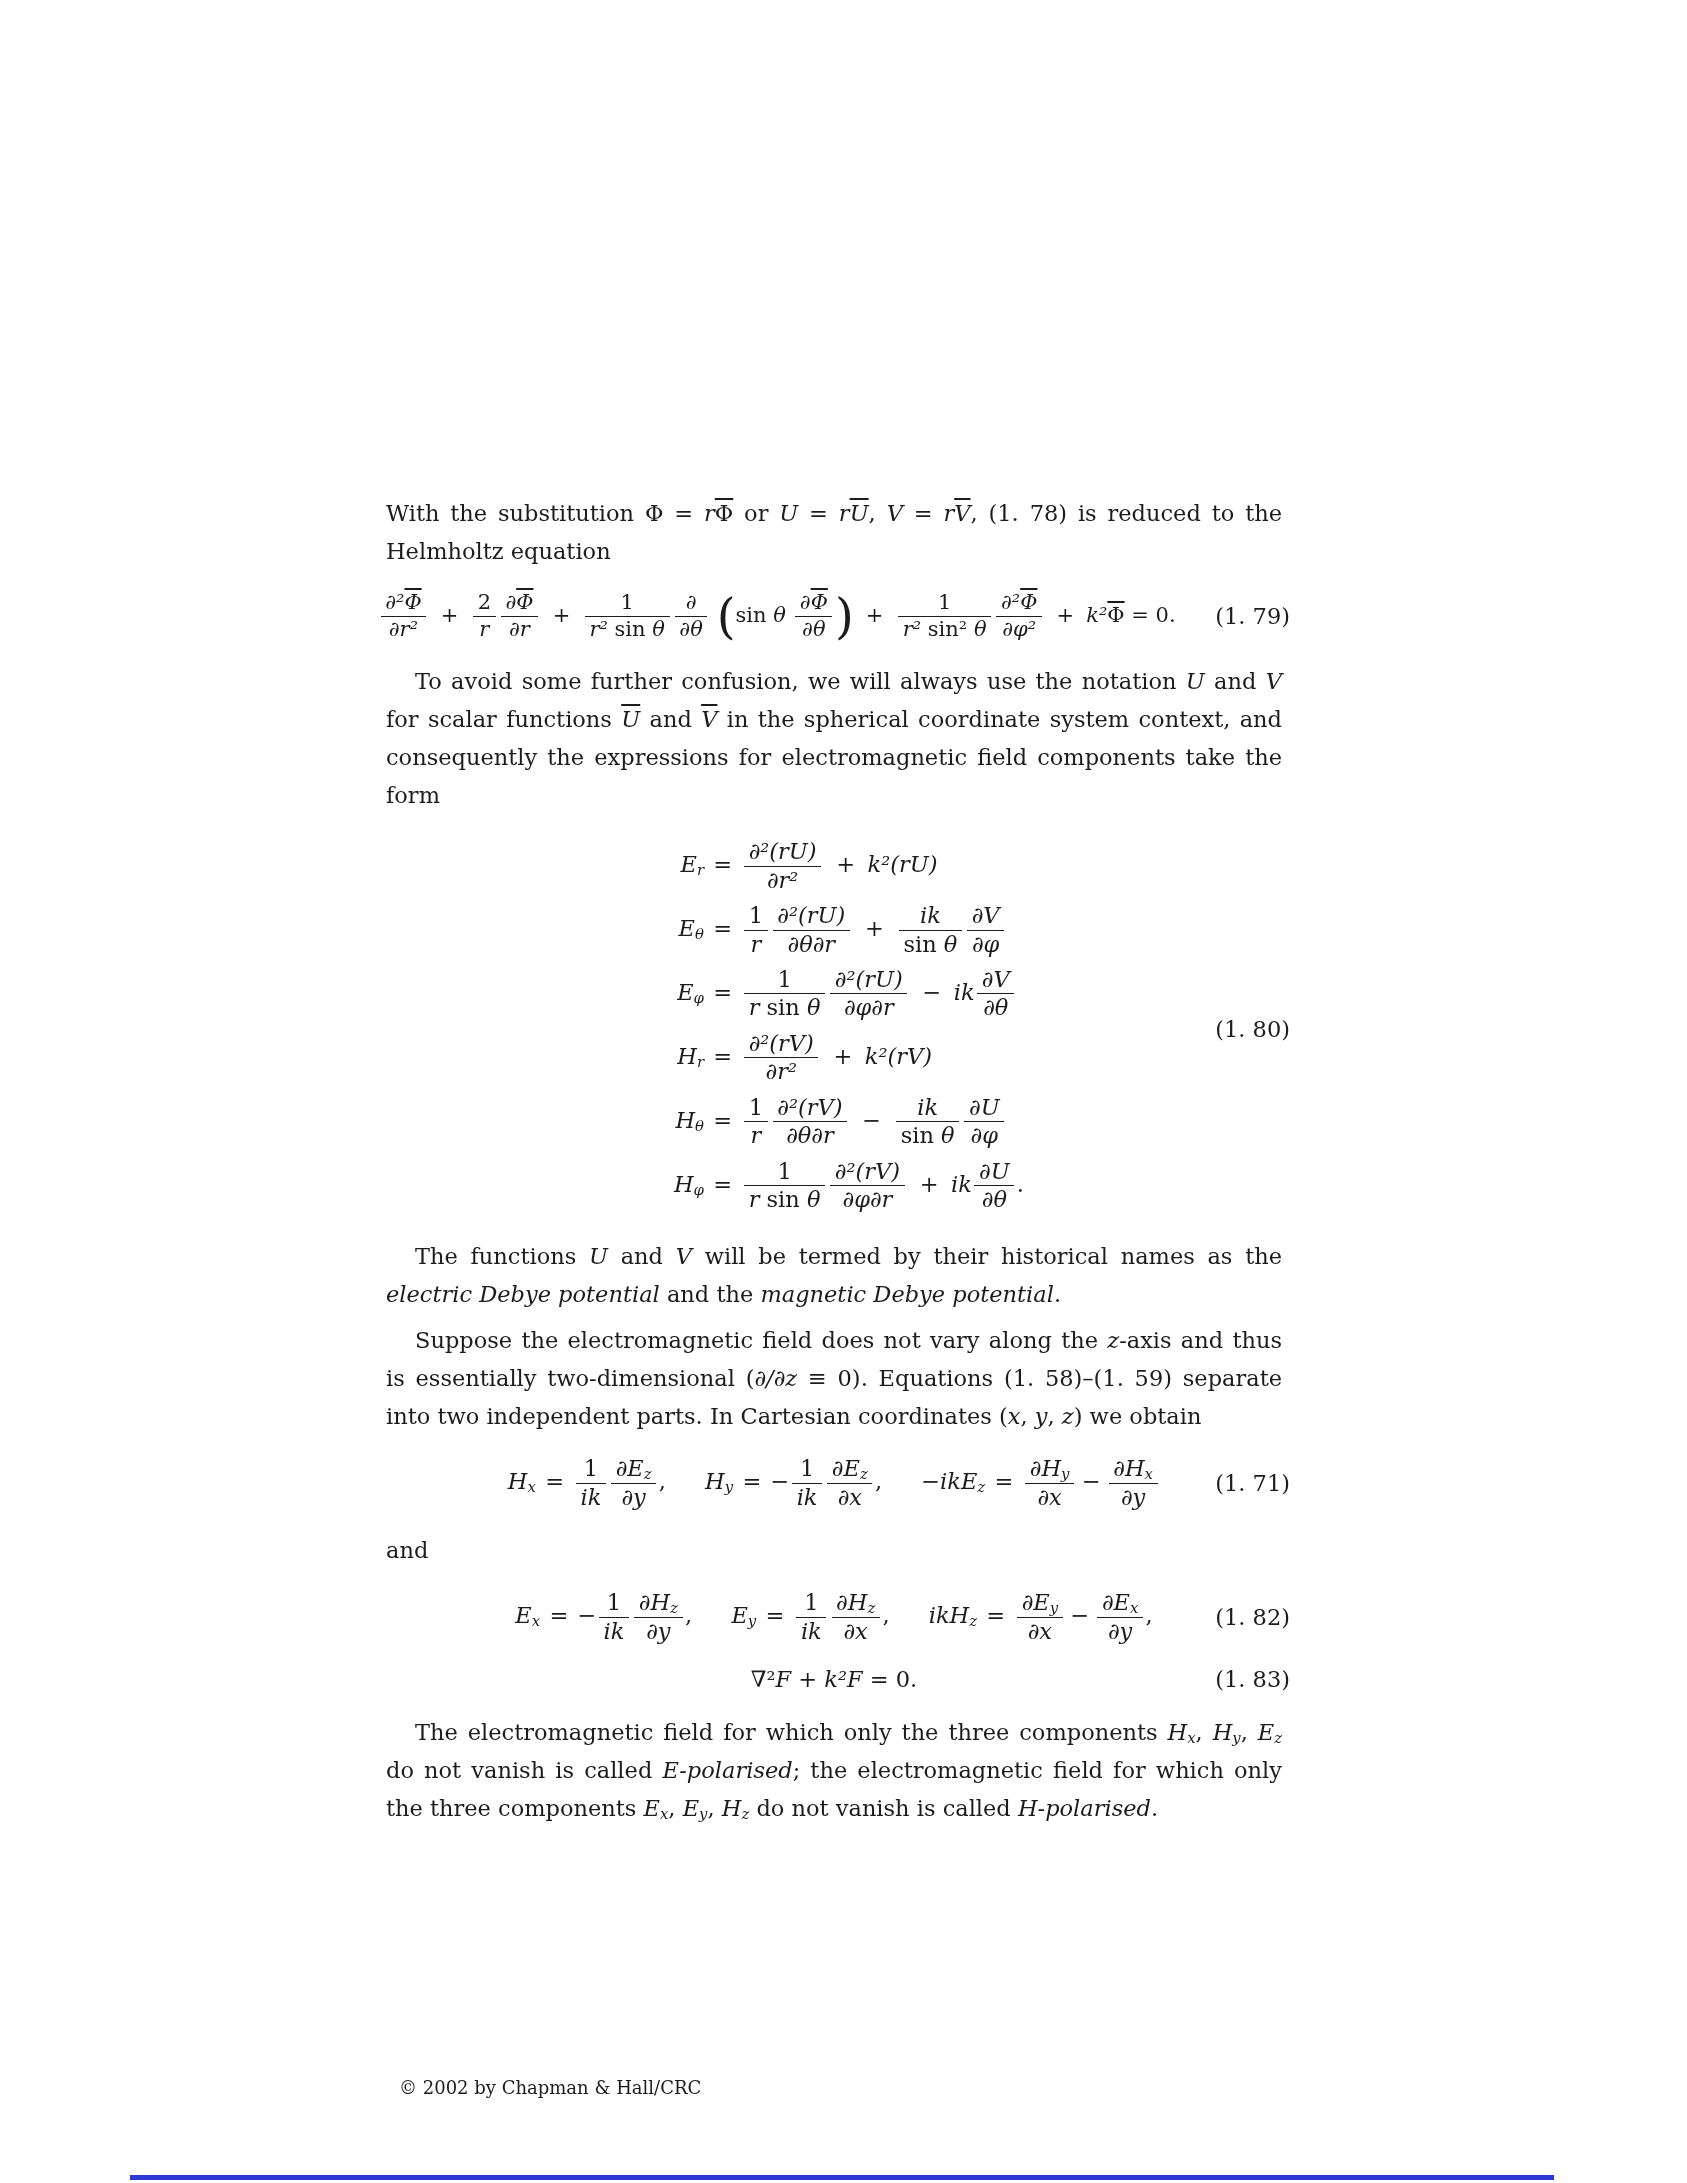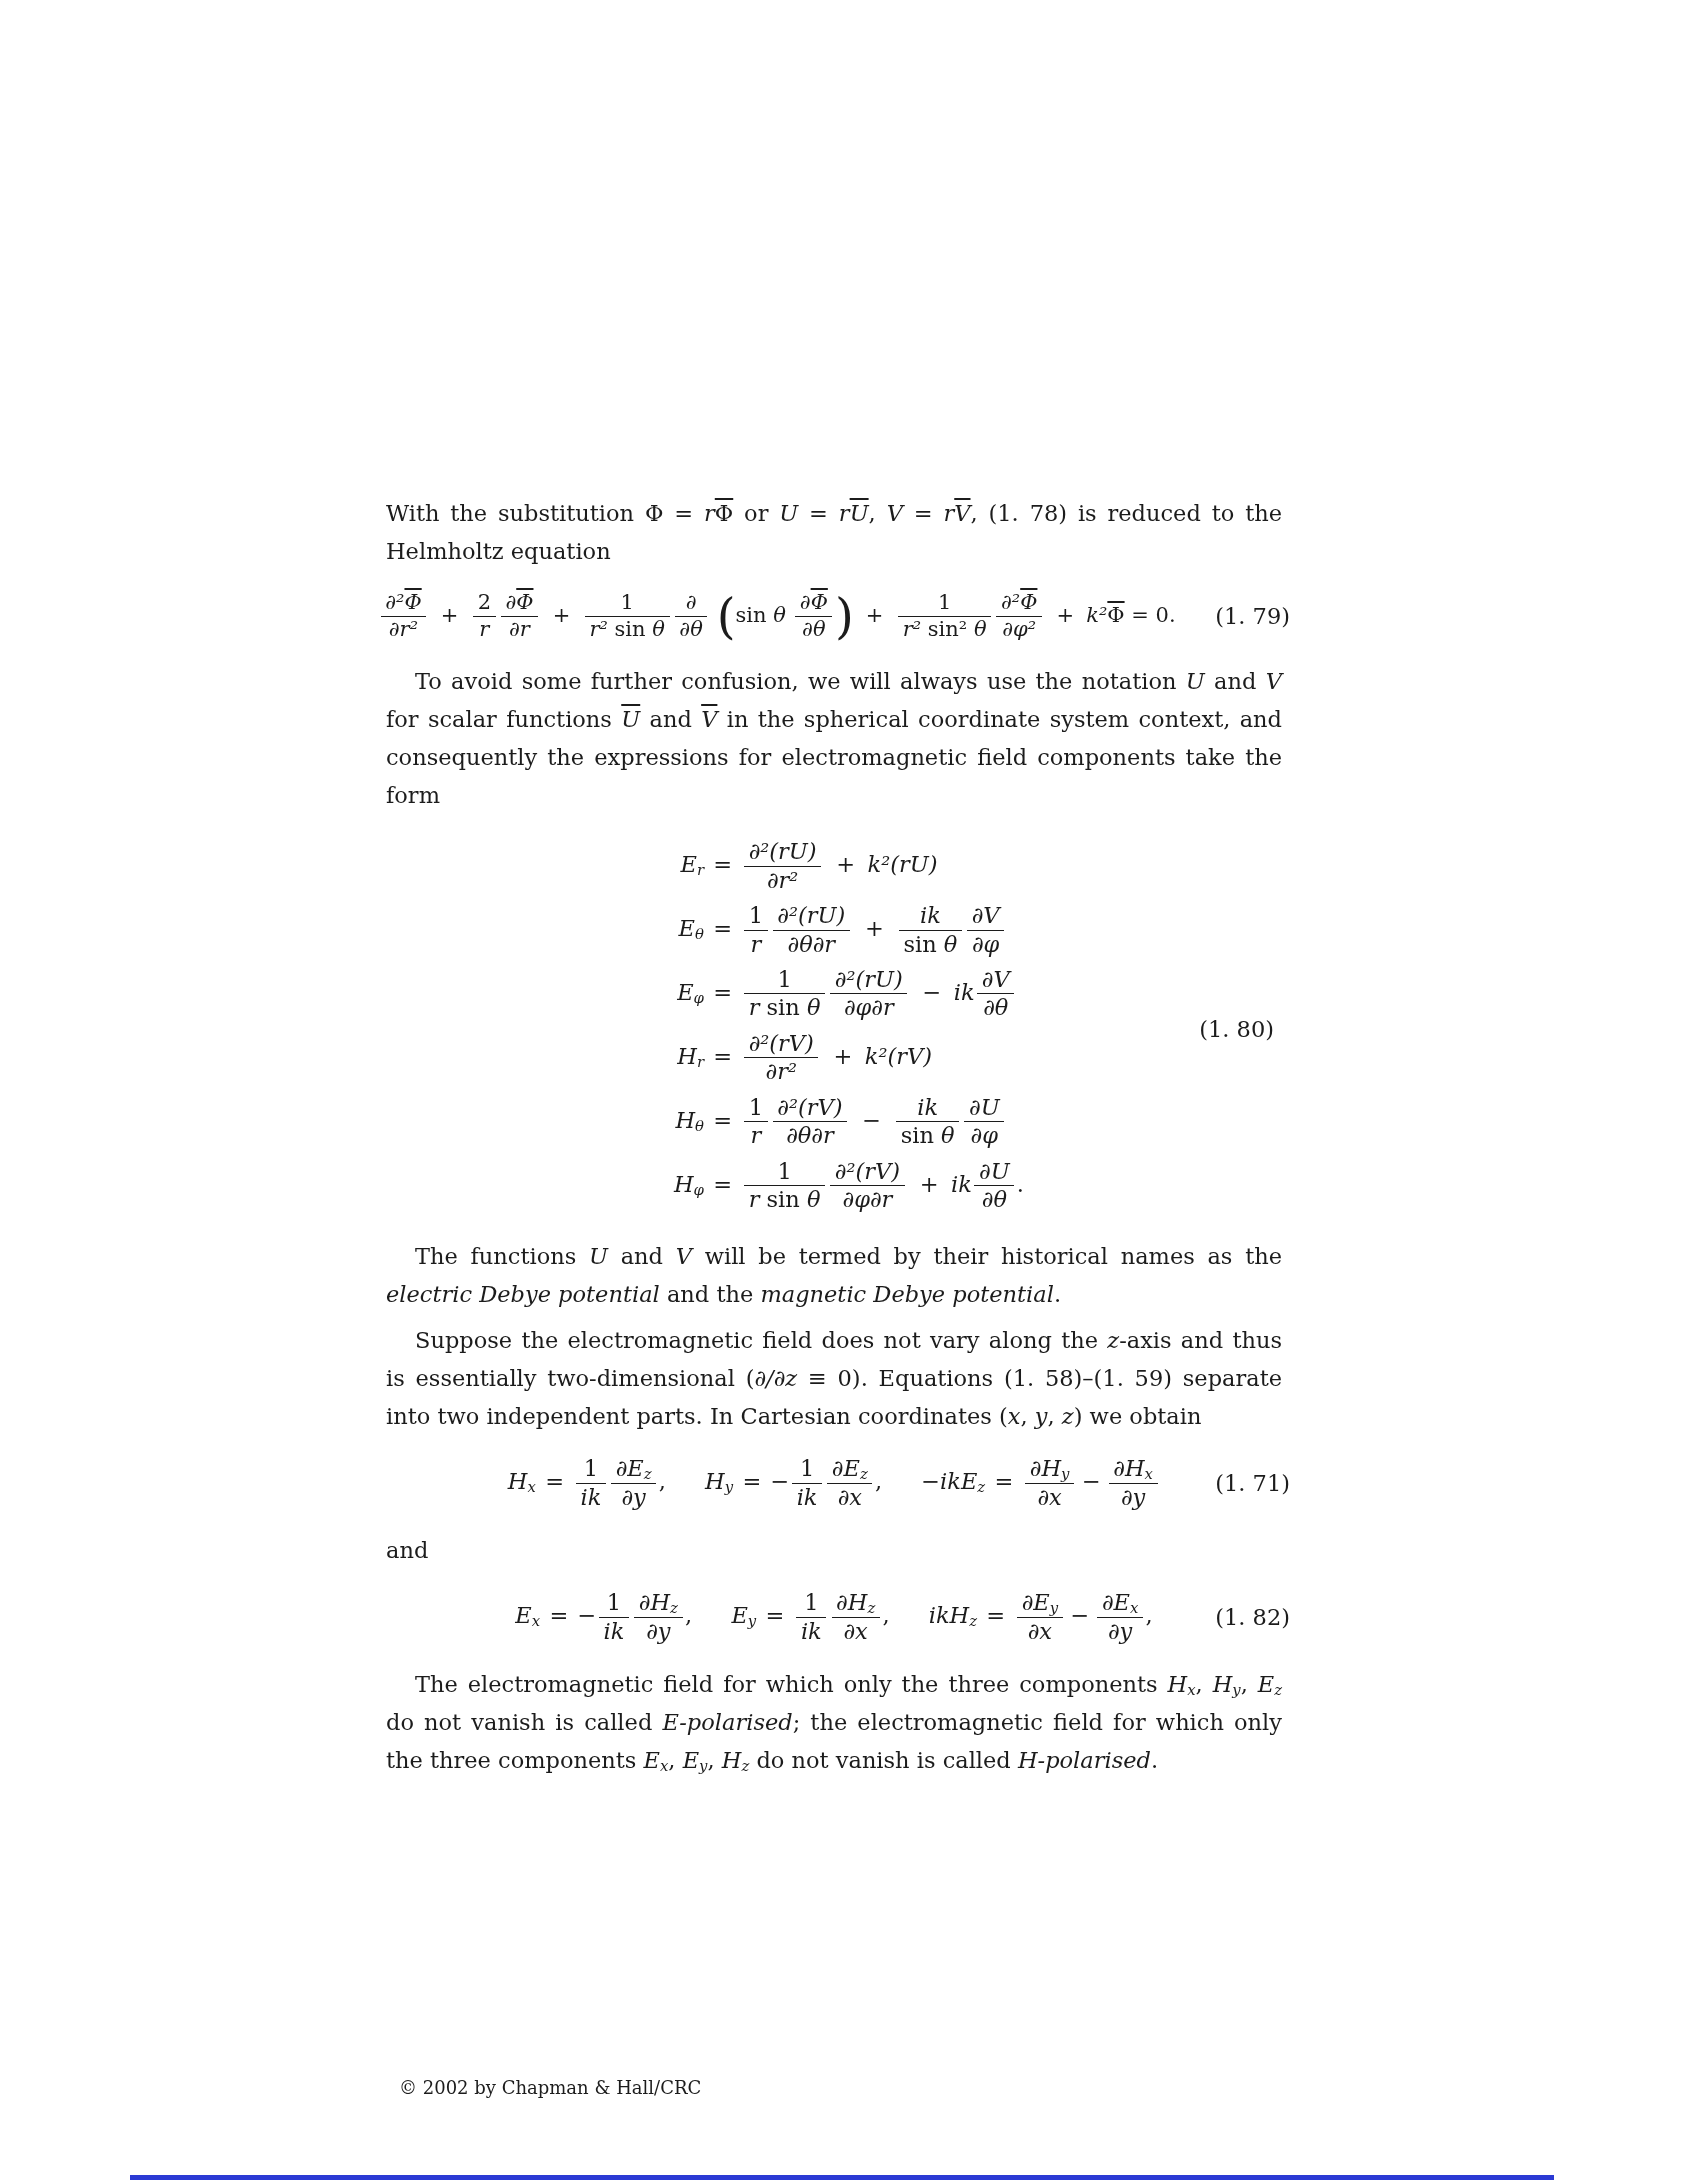--- a/index.html
+++ b/index.html
@@ -45,21 +45,21 @@
   .eqno {
     position: absolute;
     right: 0; top: 50%;
     transform: translateY(-50%);
     font-style: normal;
     font-size: 22.5px;
   }
   .eq79 { font-size: 21px; }
   .bigp { font-size: 2.3em; vertical-align: middle; line-height: 1; }
   .center-eq { text-align: center; }
-  .eq80 { margin: 24px 16px; }
+  .eq80 { margin: 24px 0; }
   .aligned { width: fit-content; margin: 0 auto; }
   .arow { display: block; margin: 8px 0; white-space: nowrap; }
   .arow .lhs { display: inline-block; width: 60px; text-align: right; }
   .eqno80 { top: 177px; transform: none; }
   .footer {
     position: absolute;
     left: 399px; top: 2077px;
     font-size: 18px;
   }
   .scanline {
@@ -130,20 +130,24 @@
     <p class="para"><span>and</span></p>
 
     <div class="eq center-eq">
       <span class="grp"><span class="it">E</span><sub class="it">x</sub><span class="rel">=</span><span>−</span><span class="frac"><span class="num">1</span><span class="den it">ik</span></span><span class="frac"><span class="num"><span class="it">∂H</span><sub class="it">z</sub></span><span class="den it">∂y</span></span><span>,</span></span>
       <span class="grp gsp"><span class="it">E</span><sub class="it">y</sub><span class="rel">=</span><span class="frac"><span class="num">1</span><span class="den it">ik</span></span><span class="frac"><span class="num"><span class="it">∂H</span><sub class="it">z</sub></span><span class="den it">∂x</span></span><span>,</span></span>
       <span class="grp gsp"><span class="it">ikH</span><sub class="it">z</sub><span class="rel">=</span><span class="frac"><span class="num"><span class="it">∂E</span><sub class="it">y</sub></span><span class="den it">∂x</span></span><span class="op">−</span><span class="frac"><span class="num"><span class="it">∂E</span><sub class="it">x</sub></span><span class="den it">∂y</span></span><span>,</span></span>
       <span class="eqno">(1. 82)</span>
     </div>
 
 
+    <div class="eq center-eq">
+      <span class="grp"><span>∇²</span><span class="it">F</span><span> + </span><span class="it">k²F</span><span> = 0.</span></span>
+      <span class="eqno">(1. 83)</span>
+    </div>
 
     <p class="para ind"><span>The electromagnetic field for which only the three components </span><span class="it">H</span><sub class="it">x</sub><span>, </span><span class="it">H</span><sub class="it">y</sub><span>, </span><span class="it">E</span><sub class="it">z</sub><span> do not vanish is called </span><span class="it">E-polarised</span><span>; the electromagnetic field for which only the three components </span><span class="it">E</span><sub class="it">x</sub><span>, </span><span class="it">E</span><sub class="it">y</sub><span>, </span><span class="it">H</span><sub class="it">z</sub><span> do not vanish is called </span><span class="it">H-polarised</span><span>.</span></p>
 
   </div>
 
   <div class="footer"><span>© 2002 by Chapman &amp; Hall/CRC</span></div>
 
   <div class="scanline"></div>
 </div>
 

